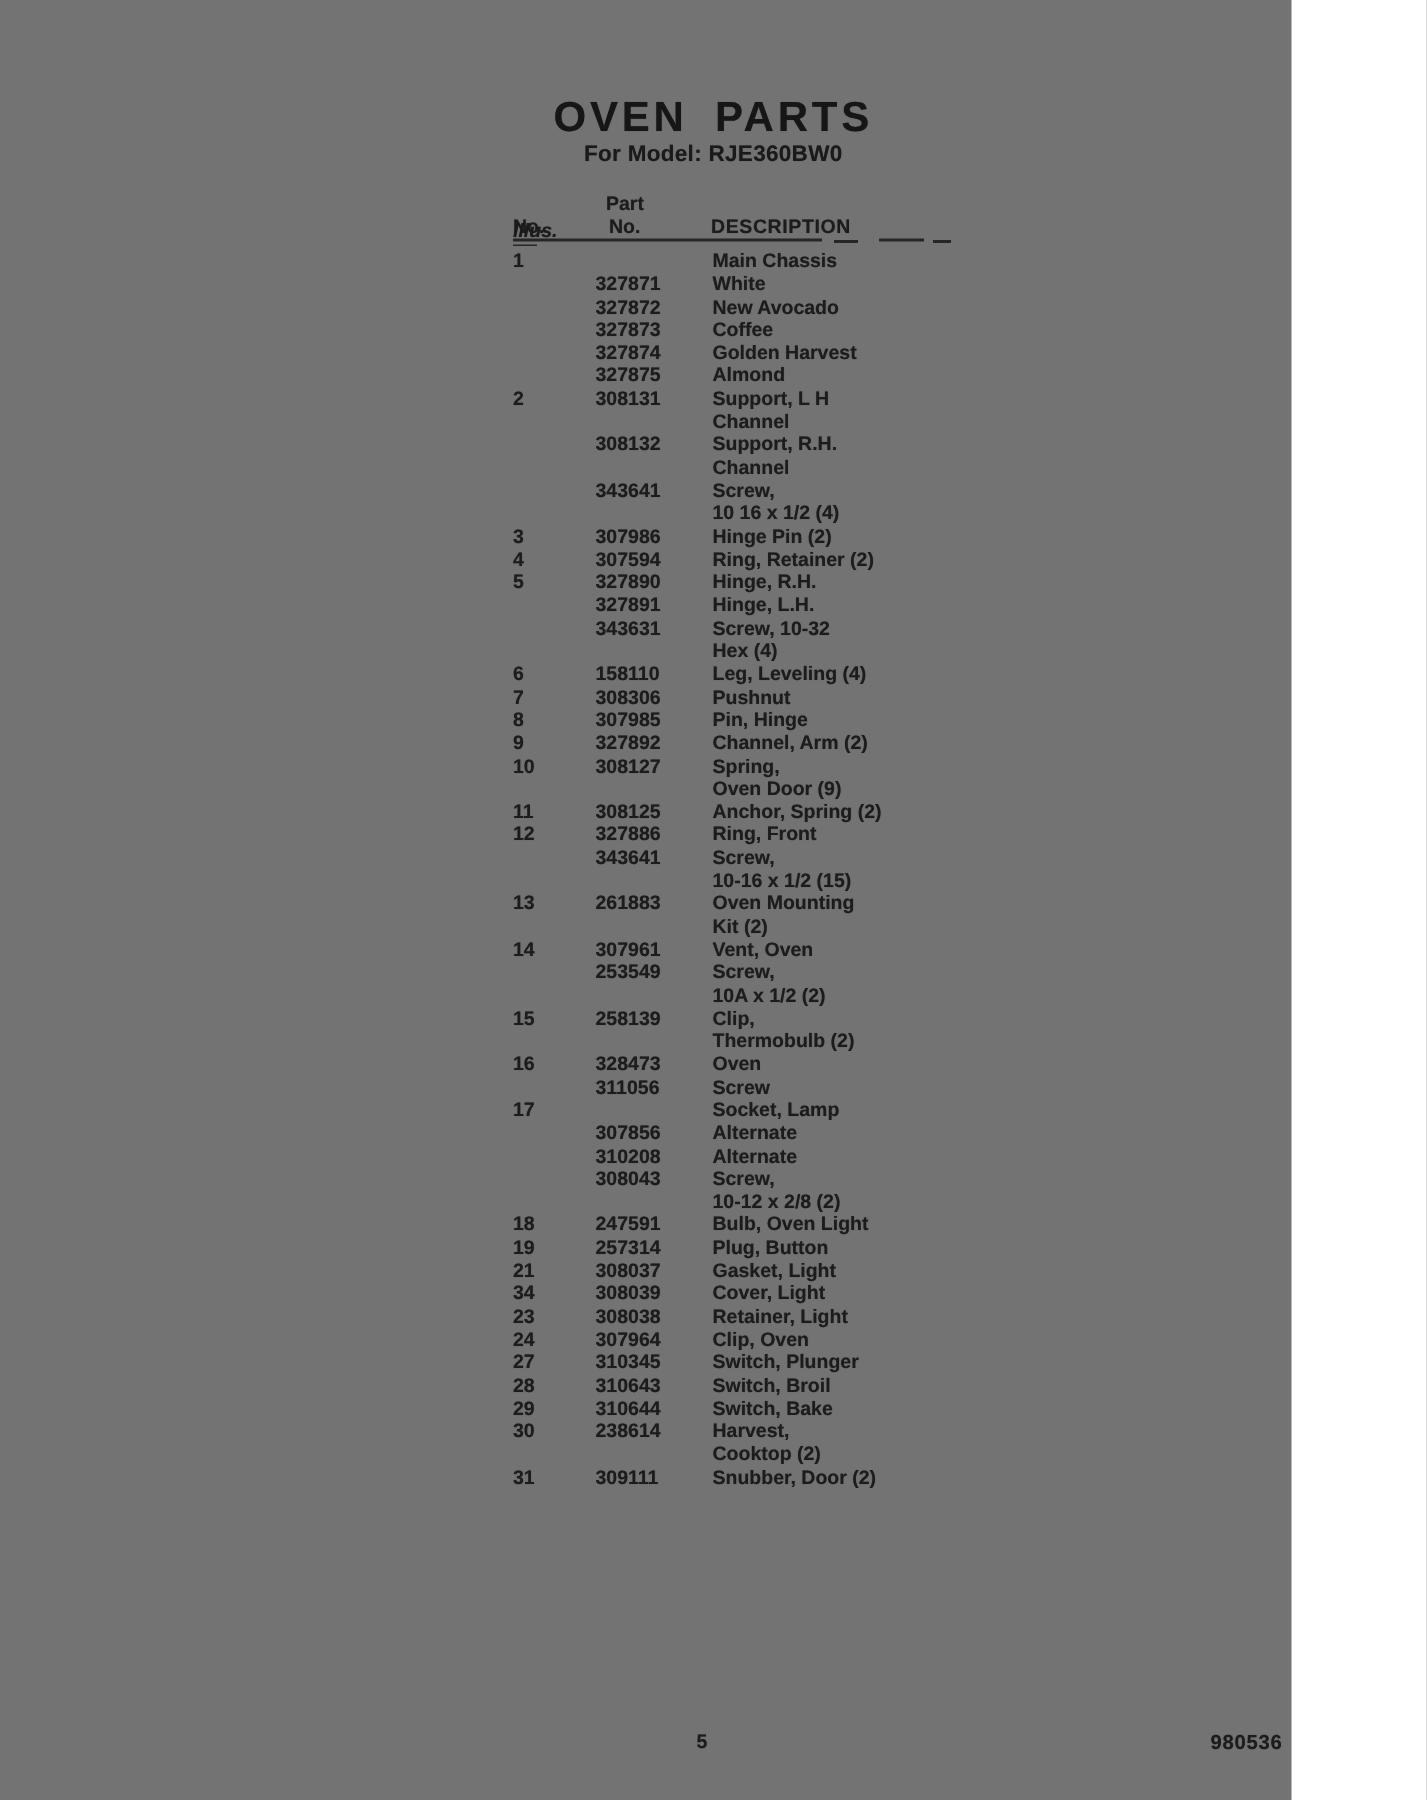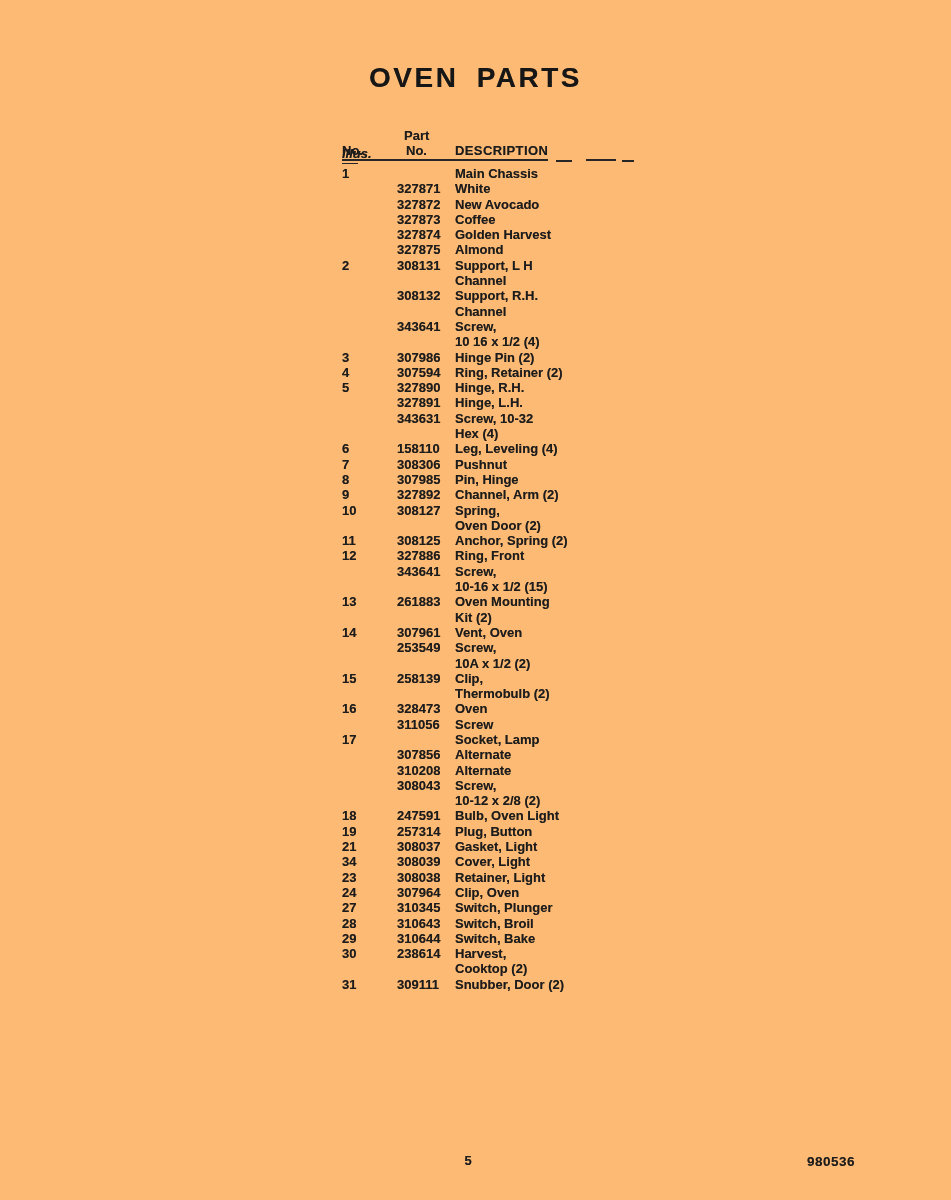--- a/index.html
+++ b/index.html
@@ -1,19 +1,19 @@
 <!DOCTYPE html>
 <html><head>
 <meta charset="utf-8">
 <style>
   html,body{margin:0;padding:0;background:#ffffff;}
   .page{
     position:relative;
-    width:951px;height:1200px;
-    background:#fdba74;
+    width:861px;height:1200px;
+    background:#737373;
     font-family:"Liberation Sans","DejaVu Sans",sans-serif;
     font-weight:bold;
     color:#1c1c1c;
     text-shadow:0 0 0.5px rgba(25,25,25,0.55);
     overflow:hidden;
   }
   .doc-header{
     position:absolute;top:63px;left:0;width:951px;text-align:center;
   }
   .doc-title{
@@ -25,49 +25,50 @@
   }
   .parts-table{
     position:absolute;left:342px;top:127px;width:290px;
   }
   .thead{position:relative;height:30px;font-size:13px;}
   .h{position:absolute;white-space:nowrap;line-height:13px;}
   .h-illus{left:0;top:20px;font-style:italic;}
   .h-part{left:62px;top:2px;}
   .h-illus-no{left:0;top:17px;}
   .h-part-no{left:64px;top:17px;}
-  .h-desc{left:113px;top:17px;letter-spacing:0.4px;}
+  .h-desc{left:132px;top:17px;letter-spacing:0.4px;}
   .rule{position:relative;height:8px;}
   .rule i{position:absolute;background:#262626;height:2px;display:block;}
   .rule .r-main{left:0;top:2px;width:206px;}
   .rule .r-d1{left:214px;top:3px;width:16px;}
   .rule .r-d2{left:244px;top:2px;width:30px;}
   .rule .r-d3{left:280px;top:3px;width:12px;}
   .rule .r-stub{left:0;top:6px;width:16px;height:1px;}
   .tbody{margin-top:1px;}
   .row{display:flex;height:15.3px;font-size:13px;line-height:15.3px;white-space:nowrap;}
   .c1{width:55px;flex:none;}
   .c2{width:50px;flex:none;}
-  .c3{margin-left:8px;flex:none;}
+  .c3{margin-left:28px;flex:none;}
   .footer-page{
     position:absolute;left:454px;top:1153px;width:28px;
     text-align:center;font-size:13px;
   }
   .footer-doc{
     position:absolute;left:807px;top:1154px;
     font-size:13.5px;letter-spacing:0.5px;
   }
 </style>
 </head>
 <body>
 
 <div class="page">
 
   <div class="doc-header">
     <h1 class="doc-title">OVEN PARTS</h1>
+    <div class="doc-subtitle">For Model: RJE360BW0</div>
   </div>
 
   <div class="parts-table">
     <div class="thead">
       <span class="h h-illus">Illus.</span>
       <span class="h h-part">Part</span>
       <span class="h h-illus-no">No.</span>
       <span class="h h-part-no">No.</span>
       <span class="h h-desc">DESCRIPTION</span>
     </div>
@@ -213,21 +214,21 @@
 
     <div class="row">
       <span class="c1">10</span>
       <span class="c2">308127</span>
       <span class="c3">Spring,</span>
     </div>
 
     <div class="row">
       <span class="c1"></span>
       <span class="c2"></span>
-      <span class="c3">Oven Door (2)</span>
+      <span class="c3">Oven Door (9)</span>
     </div>
 
     <div class="row">
       <span class="c1">11</span>
       <span class="c2">308125</span>
       <span class="c3">Anchor, Spring (2)</span>
     </div>
 
     <div class="row">
       <span class="c1">12</span>

